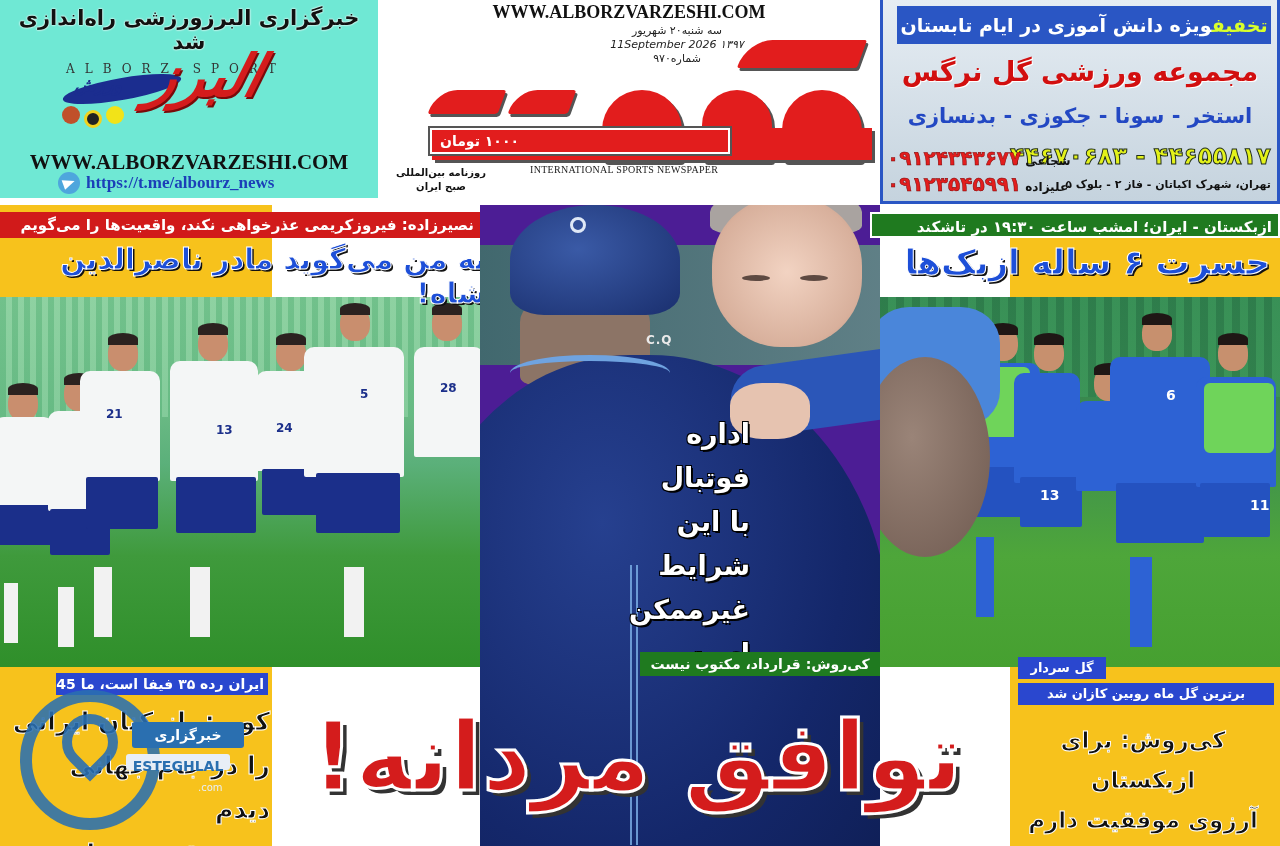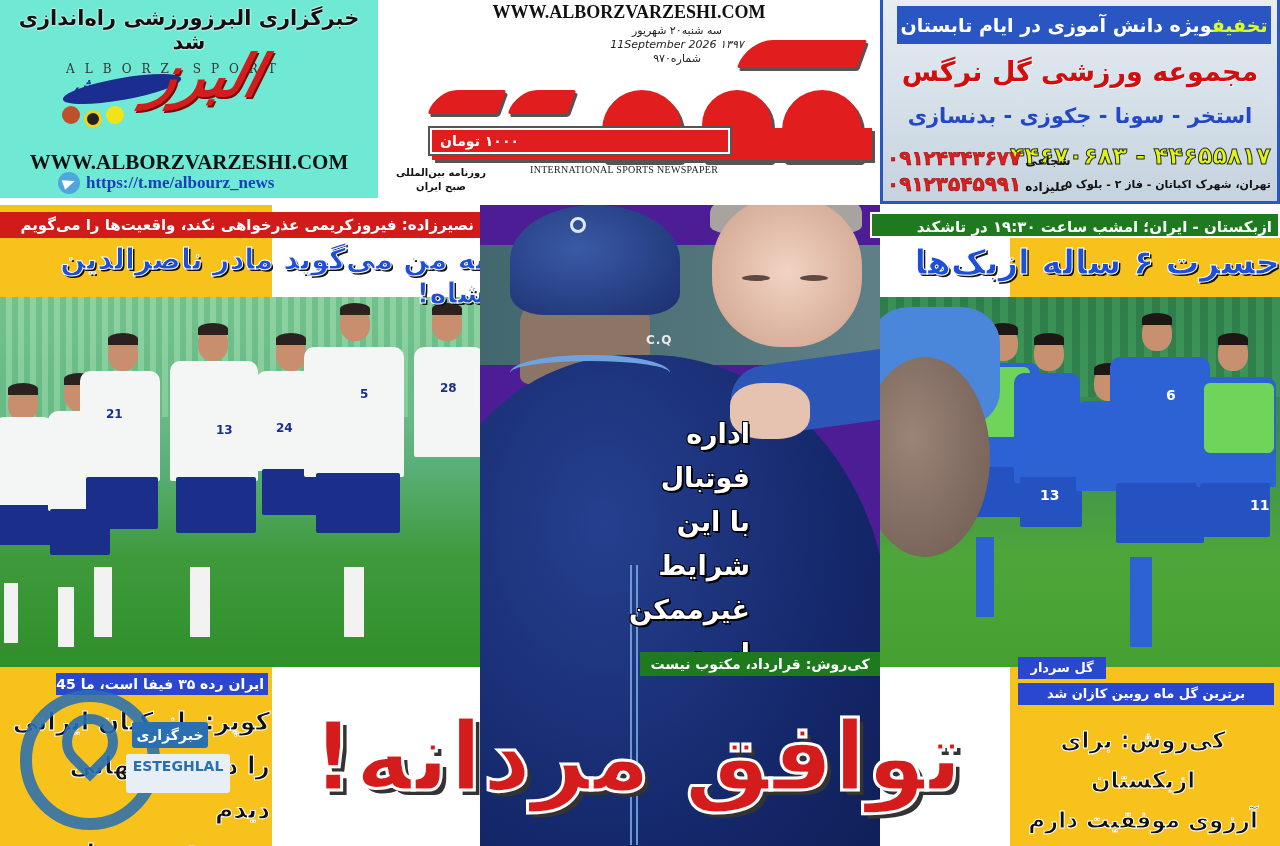--- a/index.html
+++ b/index.html
@@ -64,22 +64,22 @@
   .photo-uzb .player .shorts { position: absolute; background: #1b2f8a; border-radius: 2px; }
   .photo-uzb .player .socks { position: absolute; background: #f2f2f2; }
   .photo-uzb .player .num { position: absolute; font-size: 12px; font-weight: 700; color: #1b2f8a; }
 
   .left-bottom { left: 0; top: 667px; width: 272px; height: 179px; background: #f7c21c; }
   .fifa-banner { left: 56px; top: 673px; width: 212px; height: 22px; background: #2a47cf; color: #fff; font-weight: 900; font-size: 14px; line-height: 22px; text-align: right; padding-right: 4px; }
   .left-bottom-head { left: 8px; top: 700px; width: 262px; text-align: right; font-size: 25px; font-weight: 900; color: #111; -webkit-text-stroke: 1px #fff; line-height: 44px; }
   .watermark { left: 20px; top: 690px; width: 220px; height: 140px; }
   .watermark .globe { position: absolute; left: 0; top: 0; width: 140px; height: 140px; border-radius: 50%; border: 12px solid #2a6fb0; opacity: 0.88; }
   .watermark .pin { position: absolute; left: 42px; top: 24px; width: 56px; height: 56px; border-radius: 50% 50% 50% 0; transform: rotate(-45deg); border: 10px solid #2a6fb0; opacity: 0.9; }
-  .watermark .fa-label { position: absolute; left: 112px; top: 32px; width: 76px; height: 26px; background: #2a6fb0; color: #fff; font-weight: 900; font-size: 14px; text-align: center; line-height: 26px; border-radius: 3px; }
-  .watermark .en-label { position: absolute; left: 106px; top: 64px; width: 104px; height: 39px; background: #e8eef6; color: #2a6fb0; font-weight: 900; font-size: 14px; text-align: center; line-height: 24px; border-radius: 3px; }
+  .watermark .fa-label { position: absolute; left: 112px; top: 32px; width: 112px; height: 26px; background: #2a6fb0; color: #fff; font-weight: 900; font-size: 14px; text-align: center; line-height: 26px; border-radius: 3px; }
+  .watermark .en-label { position: absolute; left: 106px; top: 64px; width: 104px; height: 16px; background: #e8eef6; color: #2a6fb0; font-weight: 900; font-size: 14px; text-align: center; line-height: 24px; border-radius: 3px; }
   .watermark .dotcom { position: absolute; left: 178px; top: 92px; color: #e8eef6; font-size: 10px; font-weight: 400; }
 
   
   .center-photo { left: 480px; top: 205px; width: 400px; height: 641px; background: #4c1d95; overflow: hidden; padding-left: 8px; }
   .center-photo .bg-green { position: absolute; left: 0; top: 40px; width: 400px; height: 120px; background: linear-gradient(90deg, #3a9a54, #6cc17c); opacity: 0.6; }
   .center-photo .coach-body { position: absolute; left: -70px; top: 150px; width: 480px; height: 560px; border-radius: 46% 50% 0 0; background: radial-gradient(ellipse at 40% 30%, #26408f, #14276a 60%, #0e1d52); }
   .center-photo .coach-collar { position: absolute; left: 30px; top: 150px; width: 160px; height: 36px; border-radius: 50% 50% 0 0; border-top: 6px solid #6fa3e0; }
   .center-photo .coach-neck { position: absolute; left: 40px; top: 90px; width: 130px; height: 90px; border-radius: 30% 30% 10% 10%; background: #8c7466; }
   .center-photo .coach-cap { position: absolute; left: 30px; top: 0px; width: 170px; height: 110px; border-radius: 50% 50% 20% 20%; background: radial-gradient(ellipse at 40% 40%, #3a5aa6, #1a2f6e); }
   .center-photo .cap-logo { position: absolute; left: 90px; top: 12px; width: 16px; height: 16px; border-radius: 50%; border: 3px solid #dfe8f6; }
@@ -91,21 +91,21 @@
   .center-photo .taj-arm { position: absolute; left: 250px; top: 150px; width: 220px; height: 70px; border-radius: 40px; background: #2b56b8; transform: rotate(-8deg); }
   .center-photo .taj-hand { position: absolute; left: 250px; top: 178px; width: 80px; height: 56px; border-radius: 40%; background: #e6c3b0; }
   .center-photo .stripes { position: absolute; left: 150px; top: 360px; width: 8px; height: 280px; border-left: 2px solid #7fb3ea; border-right: 2px solid #7fb3ea; opacity: 0.8; }
 
   .taj-quote { left: 600px; top: 412px; width: 150px; text-align: right; font-size: 27px; font-weight: 900; color: #fff; text-shadow: 2px 2px 0 #000, -1px -1px 0 #000, 1px -1px 0 #000, -1px 1px 0 #000; line-height: 44px; }
 
   
   .right-white { left: 880px; top: 205px; width: 400px; height: 90px; background: #fff; }
   .right-yellow-top { left: 1010px; top: 212px; width: 270px; height: 85px; background: #f7c21c; }
   .tashkent-banner { left: 870px; top: 212px; width: 410px; height: 26px; background: #1f7a1f; color: #fff; font-weight: 900; font-size: 15px; line-height: 26px; text-align: right; padding-right: 6px; border: 2px solid #fff; }
-  .hasrat-head { left: 870px; top: 242px; width: 410px; text-align: right; font-size: 34px; font-weight: 900; color: #1d4fd8; -webkit-text-stroke: 1px #fff; text-shadow: 2px 2px 0 #111; padding-right: 0; }
+  .hasrat-head { left: 870px; top: 242px; width: 410px; text-align: right; font-size: 34px; font-weight: 900; color: #1d4fd8; -webkit-text-stroke: 1px #fff; text-shadow: 2px 2px 0 #111; padding-right: 10px; }
 
   .photo-iran { left: 880px; top: 297px; width: 400px; height: 370px; overflow: hidden; background: linear-gradient(180deg, #2f7a4a 0%, #3e8f50 40%, #4ea63a 70%, #46a030 100%); }
   .photo-iran .stand { position: absolute; left: 0; top: 0; width: 400px; height: 100px; background: repeating-linear-gradient(90deg, #2e7e4c 0 8px, #3d9a5c 8px 16px); opacity: 0.7; }
   .photo-iran .player { position: absolute; }
   .photo-iran .player .head { position: absolute; width: 30px; height: 34px; border-radius: 45%; background: #c7906e; }
   .photo-iran .player .hair { position: absolute; width: 30px; height: 12px; border-radius: 50% 50% 0 0; background: #1f1715; }
   .photo-iran .player .shirt { position: absolute; border-radius: 10px 10px 2px 2px; background: #2d62d4; }
   .photo-iran .player .bib { position: absolute; background: #6fd45a; border-radius: 6px; }
   .photo-iran .player .shorts { position: absolute; background: #2452c0; border-radius: 2px; }
   .photo-iran .player .socks { position: absolute; background: #2d62d4; }

